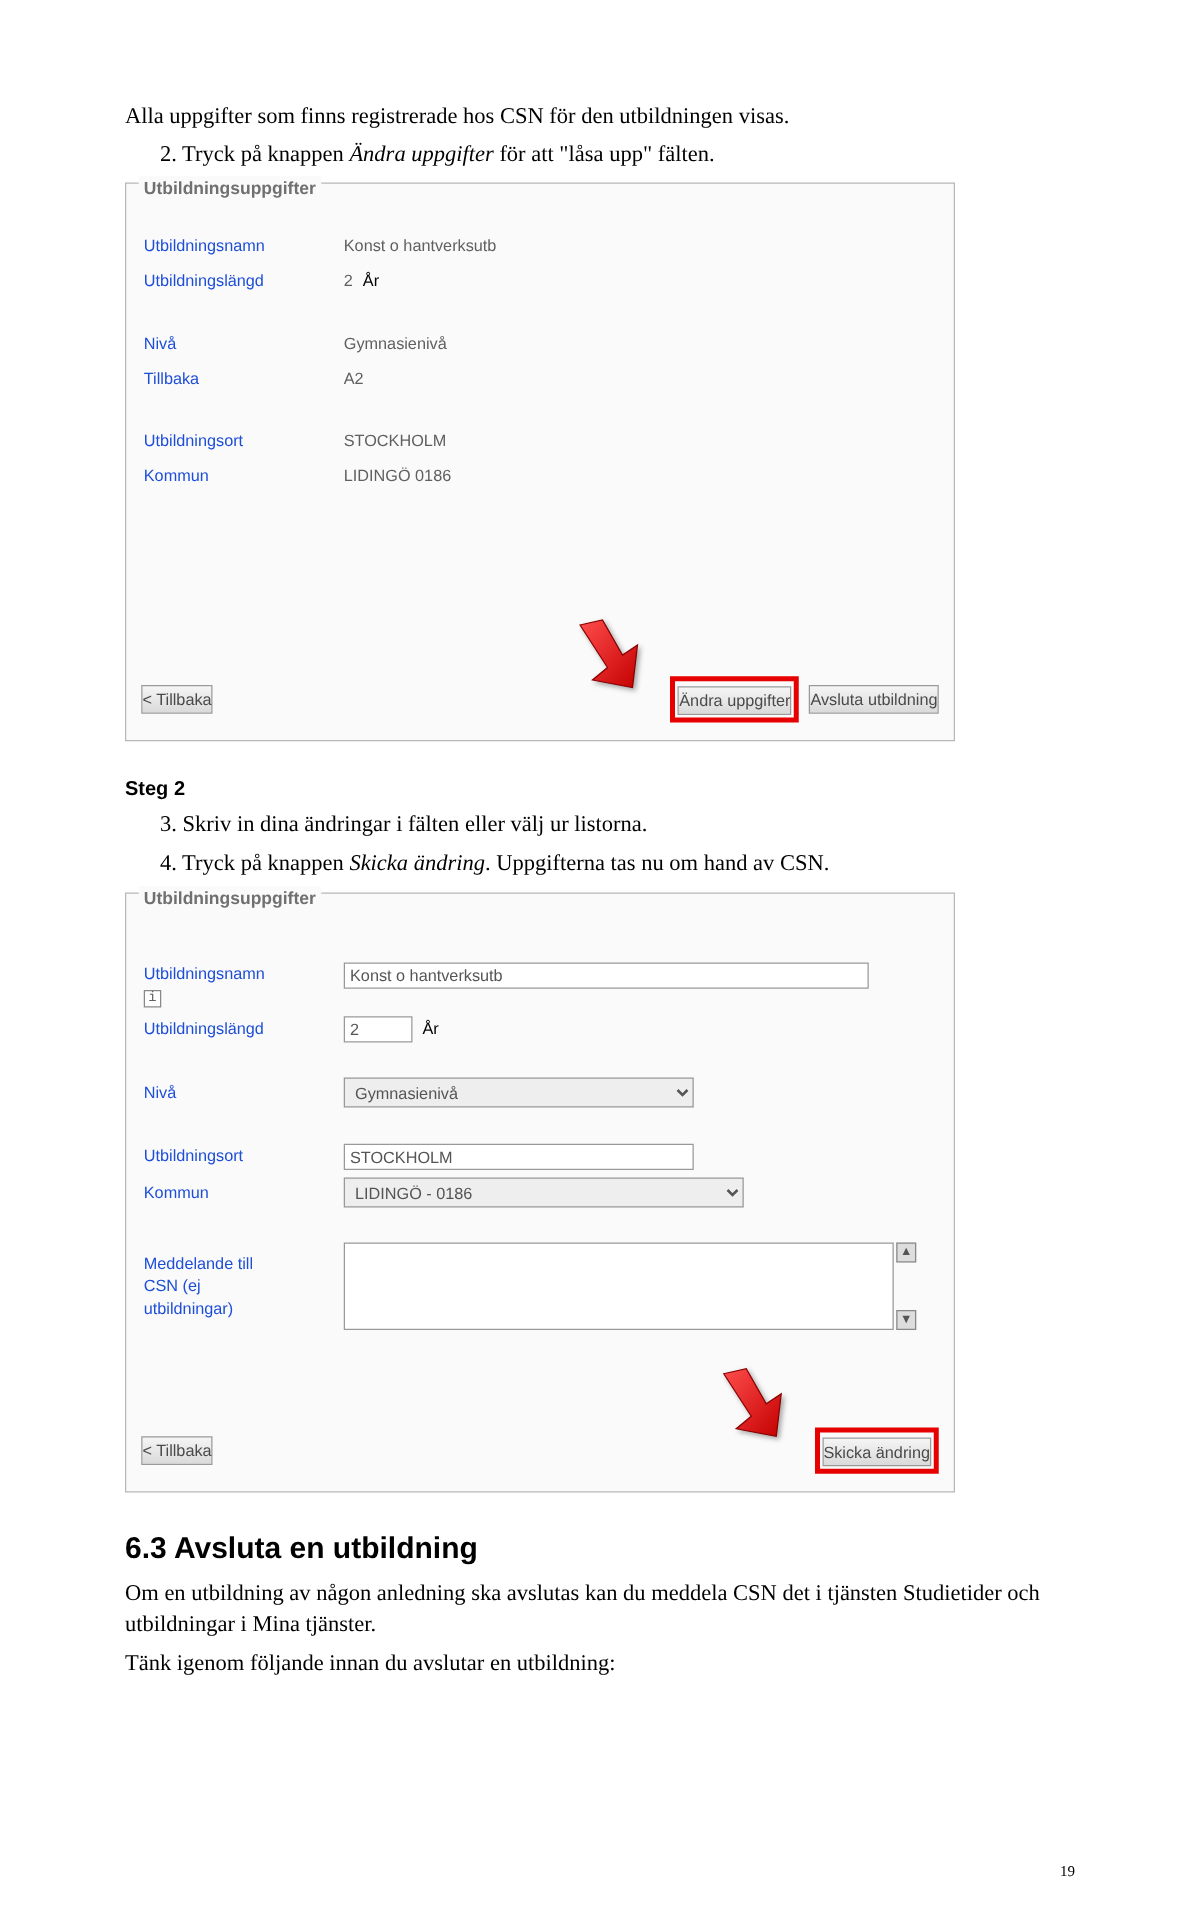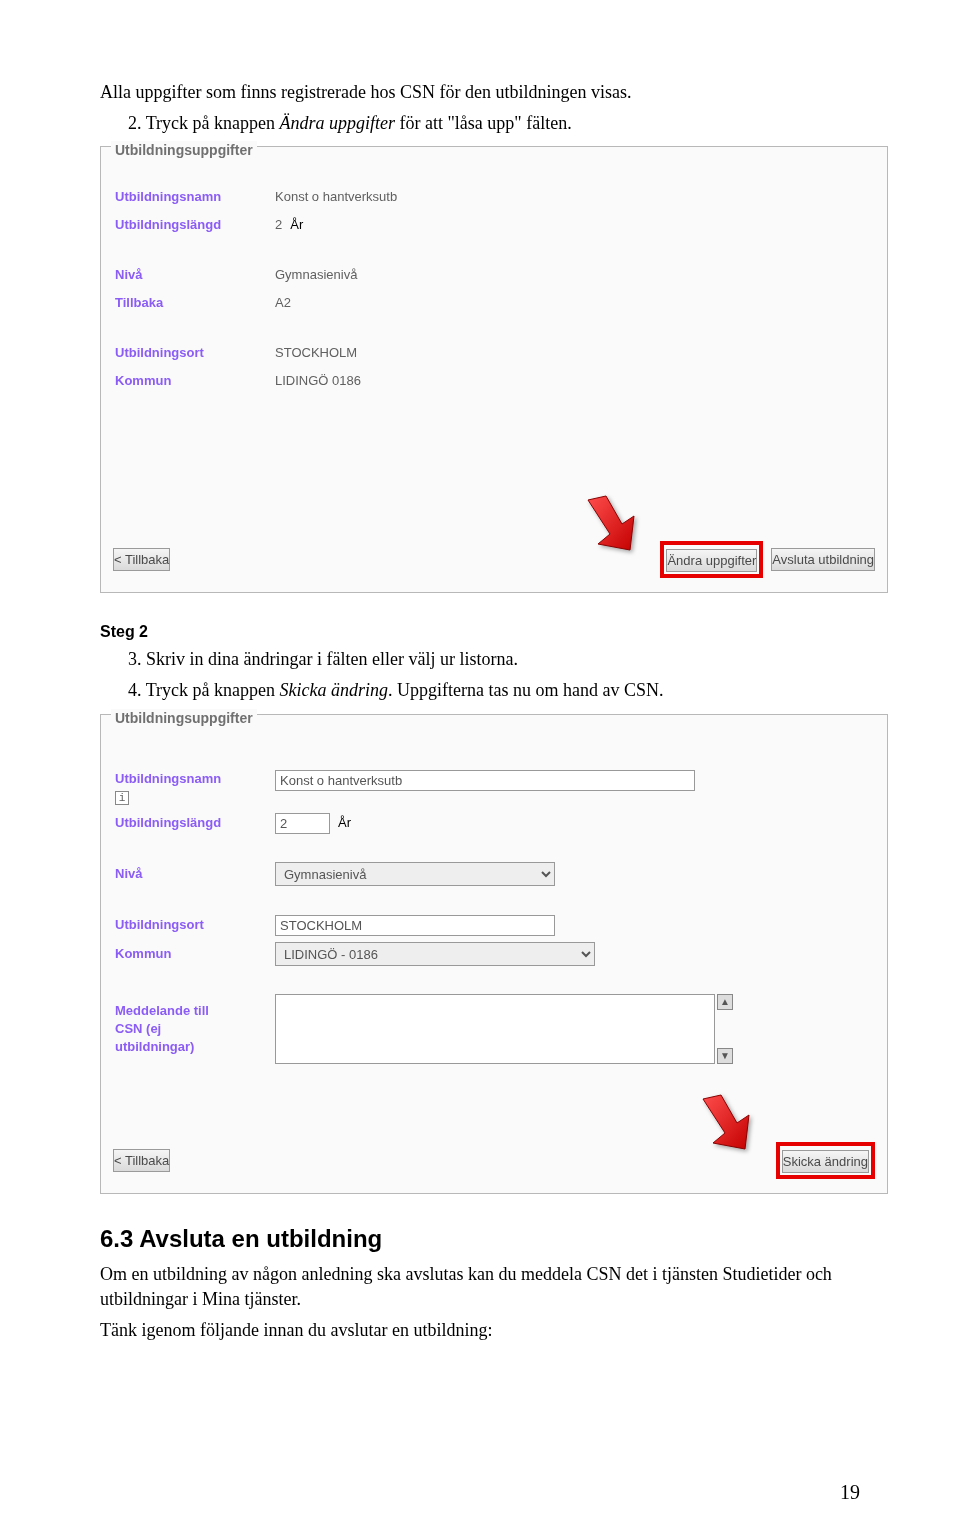--- a/index.html
+++ b/index.html
@@ -14,21 +14,21 @@
     width: 960px;
   }
   .body-text { margin: 0 0 6px 0; }
   .indent { padding-left: 28px; }
   .italic { font-style: italic; }
   .screenshot-box {
     border: 1px solid #b8b8b8;
     background: #fafafa;
     margin: 10px 0 28px 0;
     padding: 0;
-    width: 788px;
+    width: 664px;
     position: relative;
   }
   .fieldset-label {
     font-family: Verdana, Arial, sans-serif;
     font-size: 14px;
     font-weight: bold;
     color: #707070;
     background: #fafafa;
     position: relative;
     top: -10px;
@@ -36,21 +36,21 @@
     display: inline-block;
     padding: 0 4px;
   }
   .form-area {
     padding: 8px 14px 14px 14px;
     font-family: Verdana, Arial, sans-serif;
     font-size: 13px;
     color: #606060;
   }
   .row { display: flex; align-items: center; margin: 6px 0; min-height: 22px; }
-  .row .lbl { width: 160px; font-weight: bold; color: #8b5cf6; flex-shrink:0; }
+  .row .lbl { width: 160px; font-weight: normal; color: #1d4ed8; flex-shrink:0; }
   .row .val { color: #606060; }
   .row .unit { margin-left: 8px; color: #000000; }
   .gap { height: 16px; }
   .btnrow {
     display: flex;
     justify-content: space-between;
     align-items: center;
     padding: 8px 12px 14px 12px;
   }
   .btn, .btn-gray {
@@ -120,21 +120,21 @@
     font-family: Arial, Helvetica, sans-serif;
     font-weight: bold;
     font-size: 24px;
     margin: 28px 0 6px 0;
   }
   .pagenum {
     position: fixed;
     bottom: 24px;
     right: 100px;
     font-family: Georgia, serif;
-    font-size: 20px;
+    font-size: 12px;
   }
 </style>
 </head>
 <body>
 
 <p class="body-text">Alla uppgifter som finns registrerade hos CSN för den utbildningen visas.</p>
 <p class="body-text indent">
   <span>2.   Tryck på knappen </span><span class="italic">Ändra uppgifter</span><span> för att "låsa upp" fälten.</span>
 </p>
 

